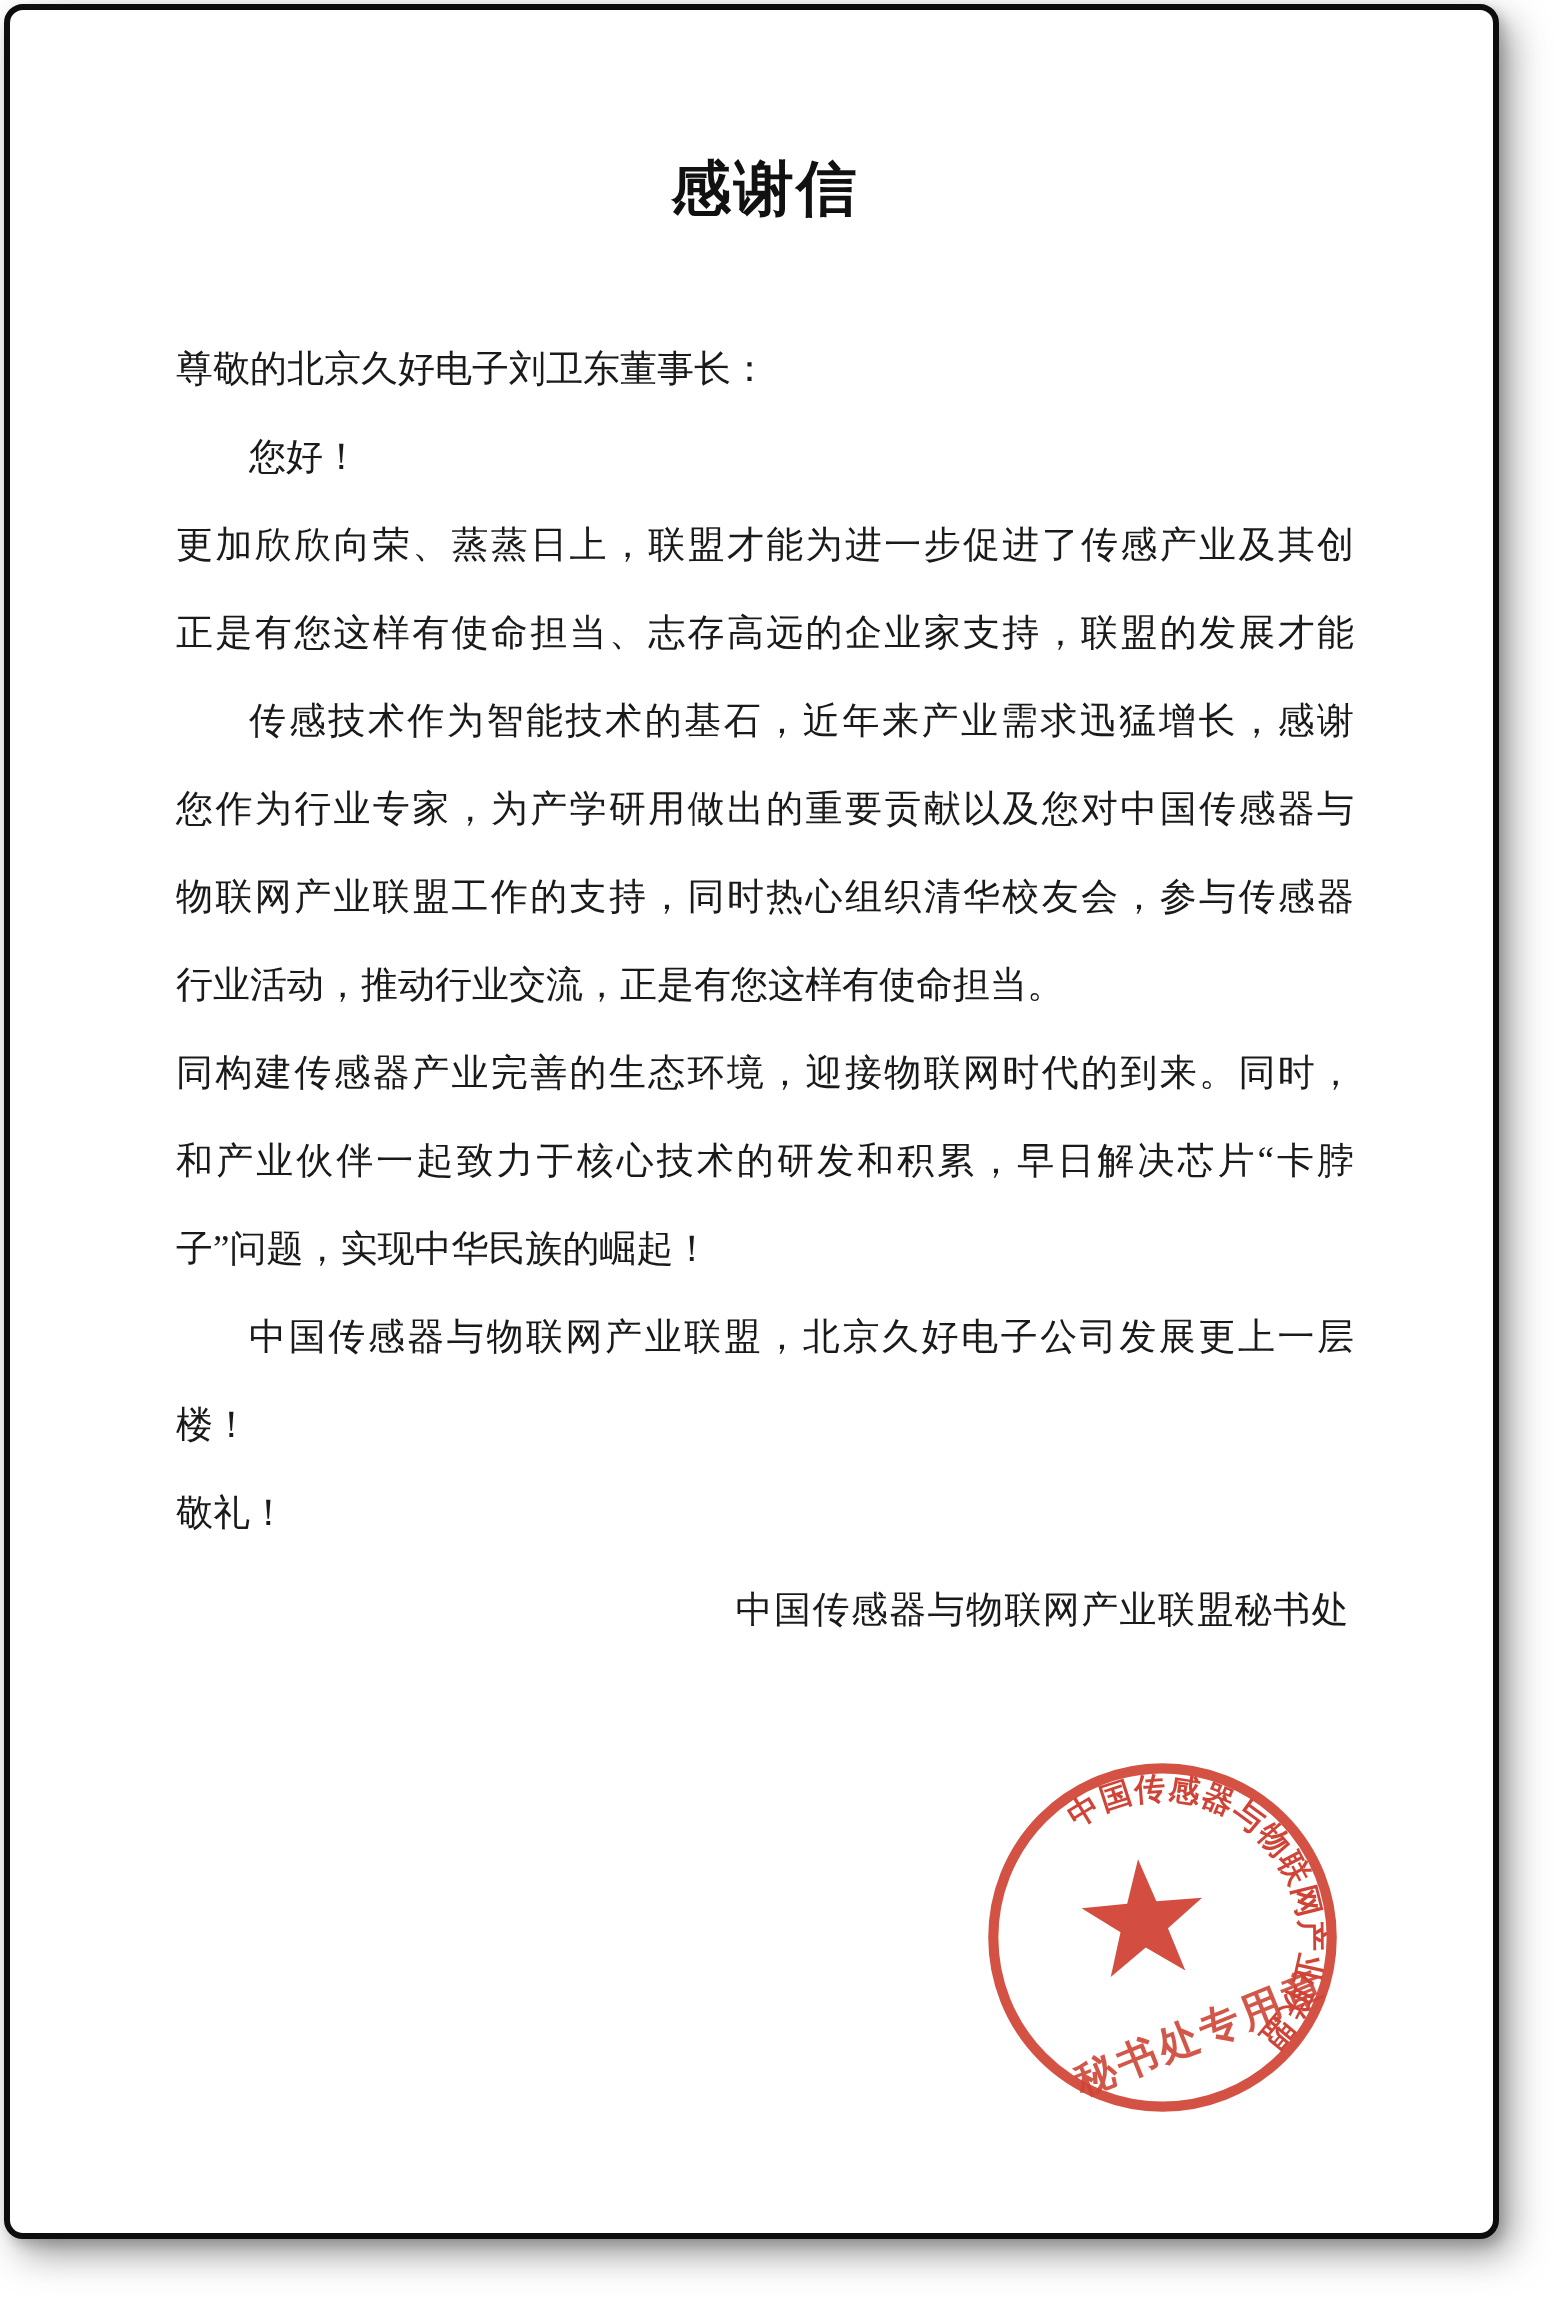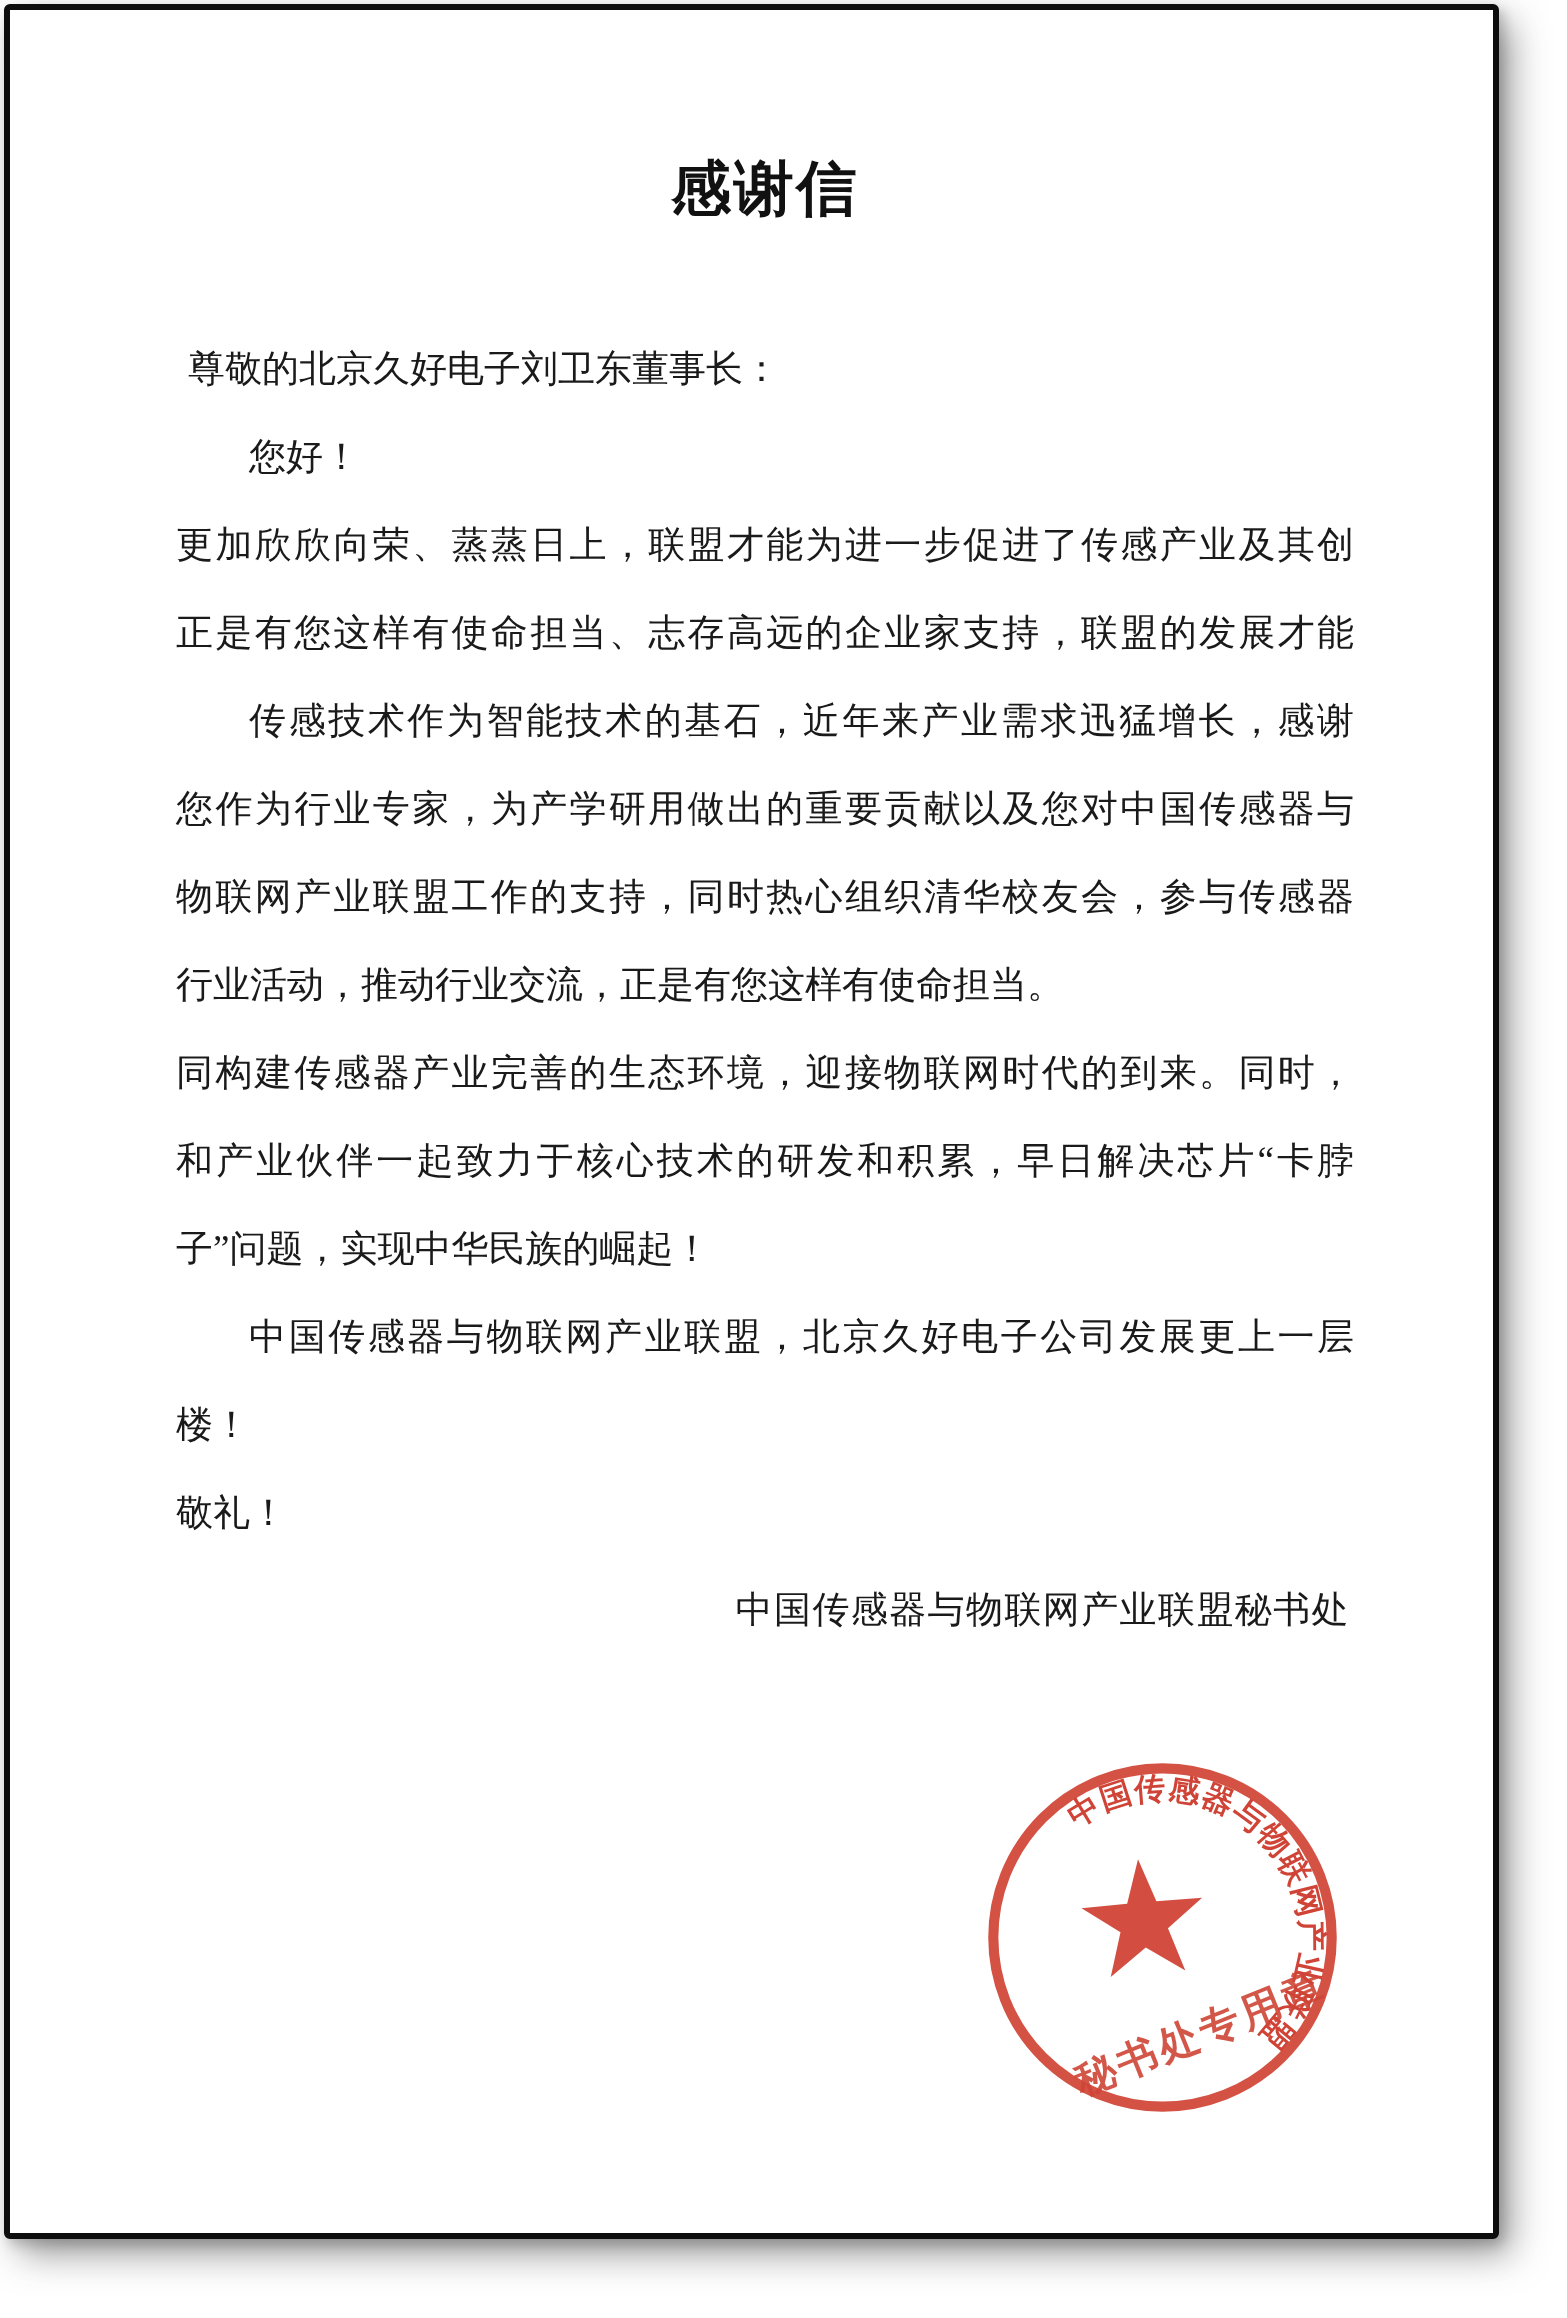--- a/index.html
+++ b/index.html
@@ -10,21 +10,21 @@
     position:relative;
     overflow:hidden;
   }
   .page{
     position:absolute;
     left:4.1px;top:4.1px;
     width:1495px;height:2235px;
     box-sizing:border-box;
     background:#ffffff;
     border:6.1px solid #0d0d0d;
-    border-radius:6px;
+    border-radius:19px;
     box-shadow:13.5px 16.2px 37px -2.7px rgba(60,60,60,.55), 4.1px 5.4px 12.2px rgba(0,0,0,.18);
     padding:0 139px 0 166px;
     overflow:hidden;
   }
   .title{
     margin:149px 0 0 0;
     font-size:60px;
     line-height:60px;
     font-weight:900;
     text-align:center;
@@ -32,21 +32,21 @@
     color:#111;
   }
   .line{
     font-size:37px;
     line-height:88px;
     color:#1a1a1a;
     text-align:justify;
     text-align-last:left;
     white-space:nowrap;
   }
-  .salutation{margin-top:106px;margin-left:12px;}
+  .salutation{margin-top:106px;}
   .body-line{white-space:normal;}
   .body-line.justify{text-align-last:justify;white-space:normal;}
   .body-line.indent{text-indent:73px;}
   .signature{
     margin-top:12.2px;
     line-height:81px;
     text-align:right;
     text-align-last:right;
     letter-spacing:1.4px;
     padding-right:4.1px;

